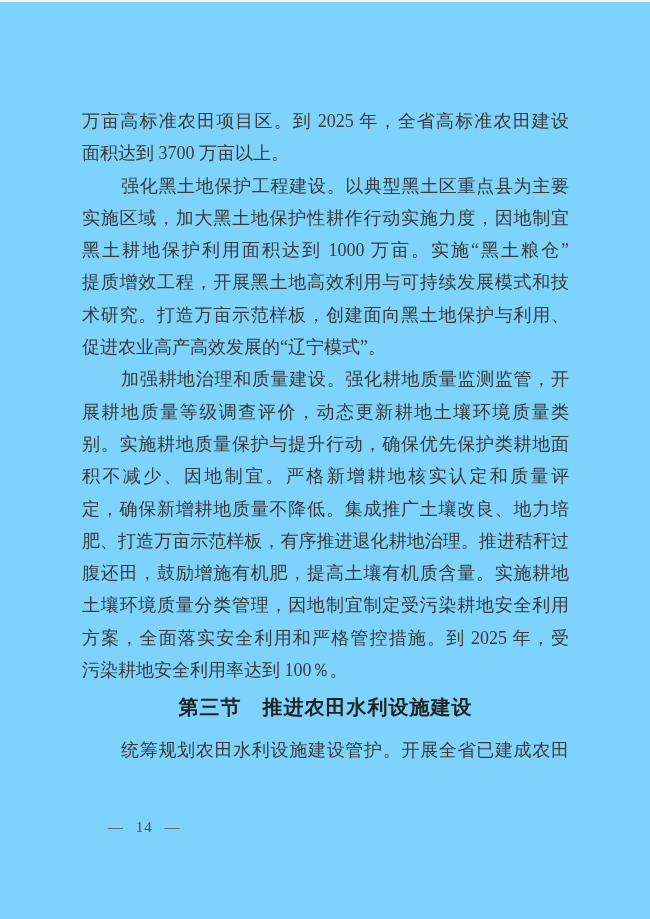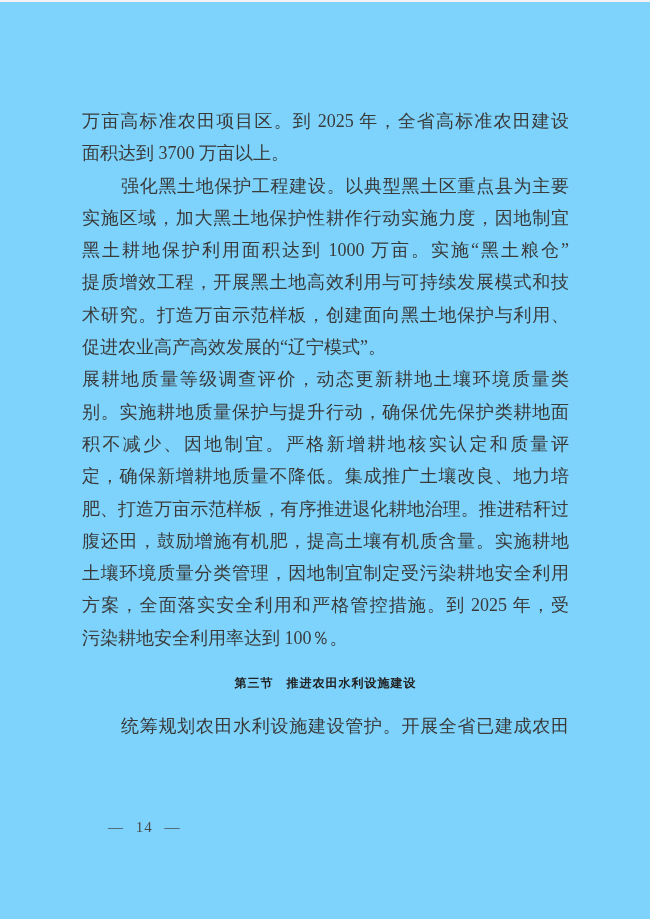--- a/index.html
+++ b/index.html
@@ -30,25 +30,25 @@
     height: 32.3px;
     line-height: 32.3px;
     overflow: hidden;
   }
   .j {
     text-align: justify;
     text-align-last: justify;
   }
   .ind { padding-left: 39px; }
   .heading {
-    margin-top: 14px;
+    margin-top: 6px;
     height: 30px;
     line-height: 30px;
     text-align: center;
-    font-size: 12px;
+    font-size: 20px;
     font-weight: 700;
     letter-spacing: 1px;
     color: #222222;
     font-family: "Liberation Sans", "DejaVu Sans", sans-serif;
   }
   .closing { margin-top: 12px; }
   .footer {
     position: absolute;
     left: 108px; top: 818px;
     font-size: 15px;
@@ -66,20 +66,21 @@
 
   <div class="content">
     <div class="ln j">万亩高标准农田项目区。到 2025 年，全省高标准农田建设</div>
     <div class="ln">面积达到 3700 万亩以上。</div>
     <div class="ln j ind">强化黑土地保护工程建设。以典型黑土区重点县为主要</div>
     <div class="ln j">实施区域，加大黑土地保护性耕作行动实施力度，因地制宜</div>
     <div class="ln j">黑土耕地保护利用面积达到 1000 万亩。实施“黑土粮仓”</div>
     <div class="ln j">提质增效工程，开展黑土地高效利用与可持续发展模式和技</div>
     <div class="ln j">术研究。打造万亩示范样板，创建面向黑土地保护与利用、</div>
     <div class="ln">促进农业高产高效发展的“辽宁模式”。</div>
+    <div class="ln j ind">加强耕地治理和质量建设。强化耕地质量监测监管，开</div>
     <div class="ln j">展耕地质量等级调查评价，动态更新耕地土壤环境质量类</div>
     <div class="ln j">别。实施耕地质量保护与提升行动，确保优先保护类耕地面</div>
     <div class="ln j">积不减少、因地制宜。严格新增耕地核实认定和质量评</div>
     <div class="ln j">定，确保新增耕地质量不降低。集成推广土壤改良、地力培</div>
     <div class="ln j">肥、打造万亩示范样板，有序推进退化耕地治理。推进秸秆过</div>
     <div class="ln j">腹还田，鼓励增施有机肥，提高土壤有机质含量。实施耕地</div>
     <div class="ln j">土壤环境质量分类管理，因地制宜制定受污染耕地安全利用</div>
     <div class="ln j">方案，全面落实安全利用和严格管控措施。到 2025 年，受</div>
     <div class="ln">污染耕地安全利用率达到 100％。</div>
 

